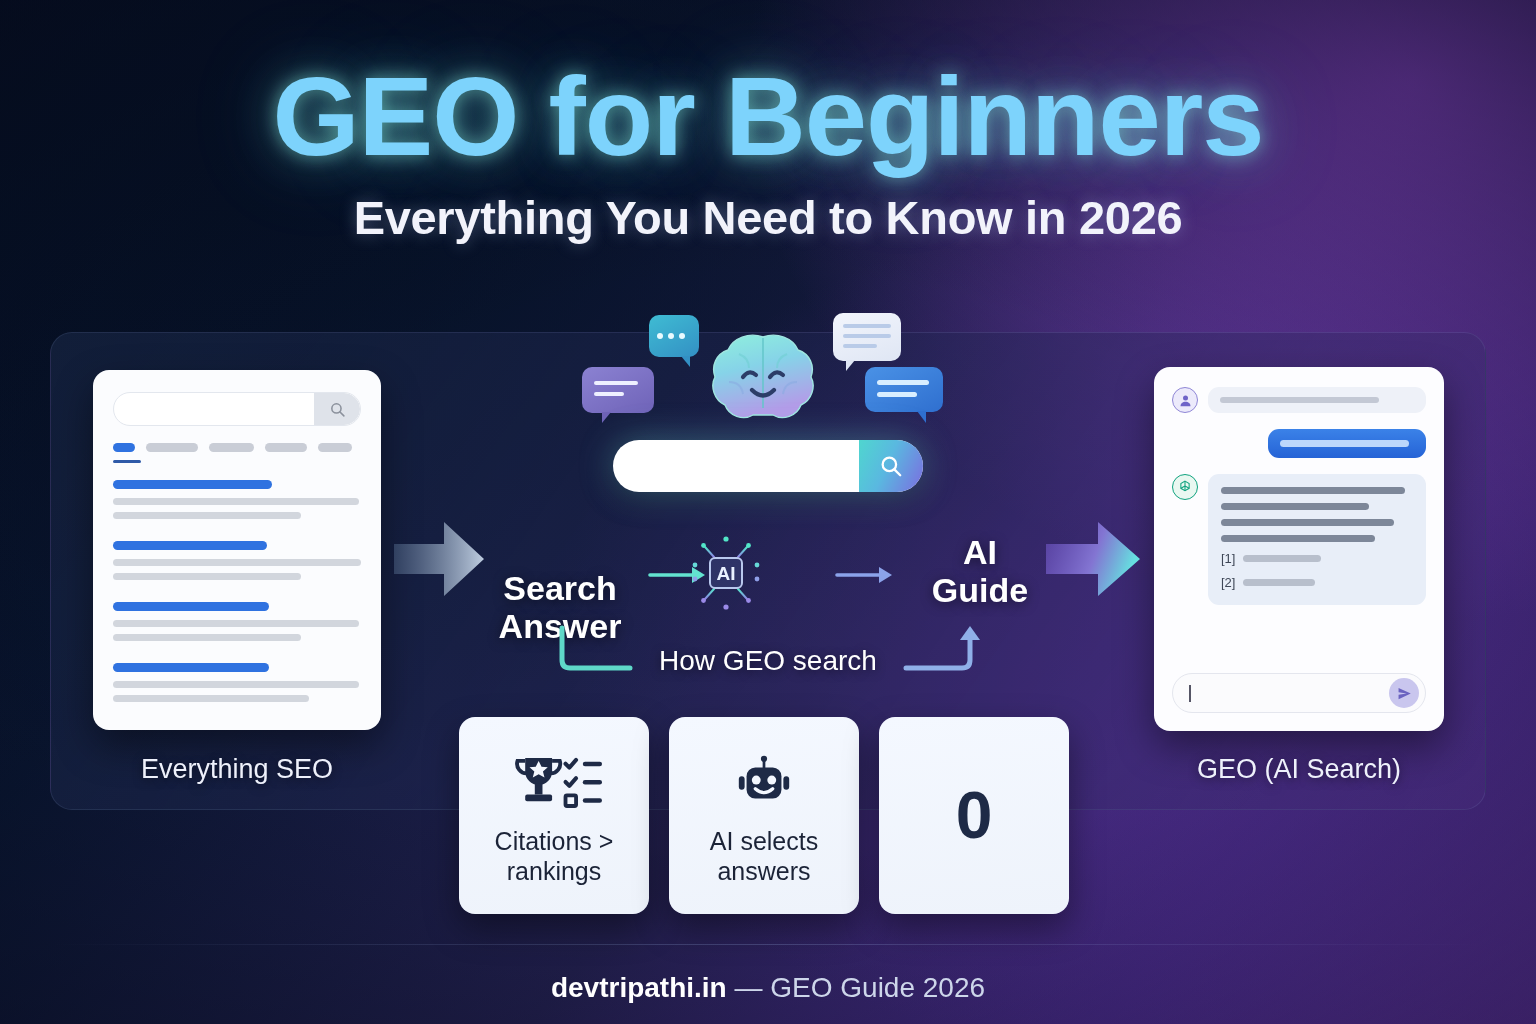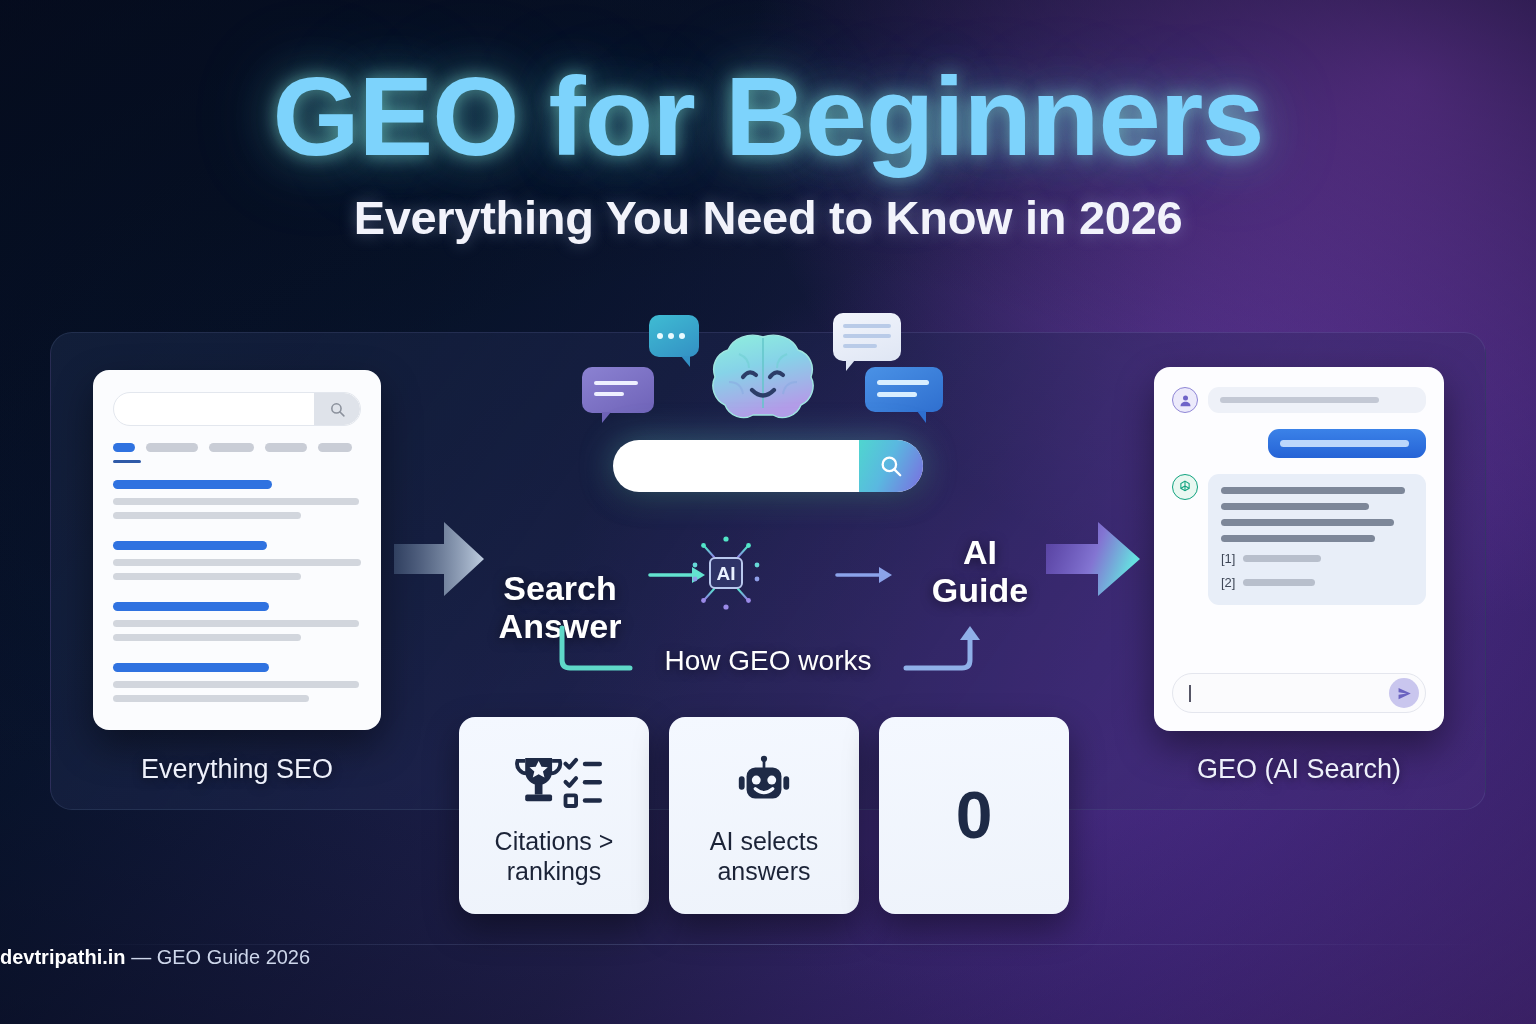--- a/index.html
+++ b/index.html
@@ -318,23 +318,24 @@
   
   .divider {
     position: absolute;
     left: 50px; top: 944px;
     width: 1436px; height: 1px;
     background: linear-gradient(90deg, rgba(160,185,235,0) 0%, rgba(160,185,235,.25) 50%, rgba(160,185,235,0) 100%);
     z-index: 4;
   }
   .footer {
     position: absolute;
-    left: 0; top: 946px;
+    left: 0; top: 972px;
     width: 100%;
-    font-size: 20px;
+    text-align: center;
+    font-size: 28px;
     color: #cdd6ea;
     z-index: 5;
   }
   .footer .dom { font-weight: bold; color: #ffffff; }
 </style>
 </head>
 <body>
 
 <div id="bg-root"></div>
 <div id="bg-vignette"></div>
@@ -598,21 +599,21 @@
     <span>Guide</span>
   </div>
 </div>
 
 <svg class="how-geo" viewBox="0 0 1536 1024">
   <path d="M562 628 V660 q0 8 8 8 H630" stroke="#5fd8c8" stroke-width="5" fill="none" stroke-linecap="round"></path>
   <path d="M906 668 H962 q8 0 8 -8 V634" stroke="#8fb0e8" stroke-width="5" fill="none" stroke-linecap="round"></path>
   <path d="M960 640 L970 626 L980 640 Z" fill="#8fb0e8"></path>
 </svg>
 
-<div class="how-label">How GEO works</div>
+<div class="how-label">How GEO search</div>
 
 <div class="cards">
 
   <div class="fcard">
     <div class="icon-slot">
       <svg width="96" height="60" viewBox="0 0 100 62" fill="#1e2a46">
         <path d="M20 6 h28 v14 a14 14 0 0 1 -28 0 z"></path>
         <path d="M20 9 h-8 a10 10 0 0 0 10 13" fill="none" stroke="#1e2a46" stroke-width="4"></path>
         <path d="M48 9 h8 a10 10 0 0 1 -10 13" fill="none" stroke="#1e2a46" stroke-width="4"></path>
         <rect x="30" y="33" width="8" height="11"></rect>

